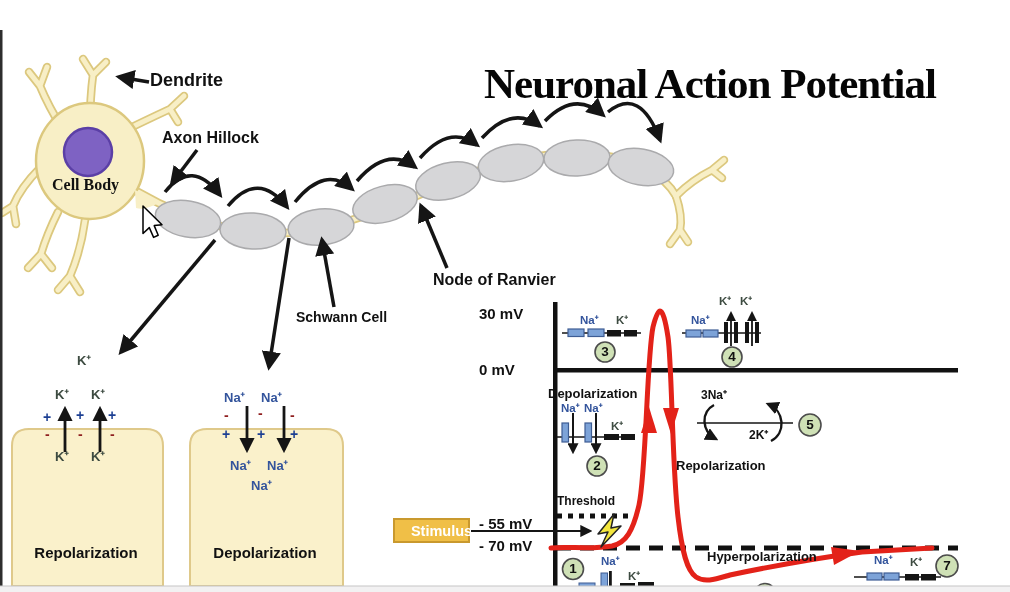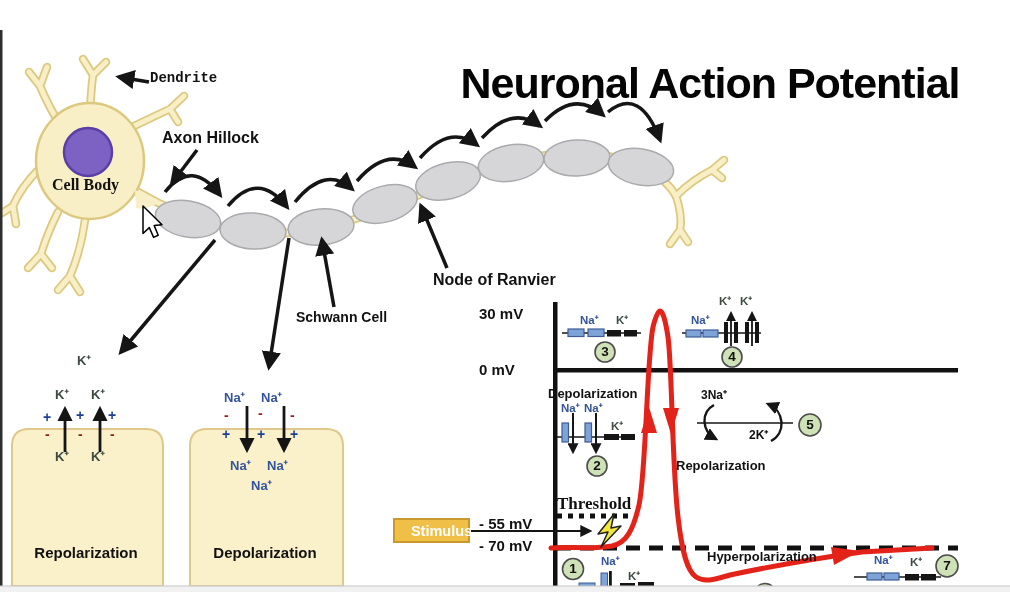--- a/index.html
+++ b/index.html
@@ -1,20 +1,20 @@
 <!DOCTYPE html>
 <html><head>
 <meta charset="utf-8">
 <style>
   html,body{margin:0;padding:0;background:#fff;}
   #stage{position:relative;width:1010px;height:592px;background:#fff;overflow:hidden;
          font-family:"Liberation Sans",sans-serif;}
   #art{position:absolute;left:0;top:0;}
   .lbl{position:absolute;font-weight:bold;color:#111;white-space:nowrap;line-height:1.1;}
-  .ttl{font-size:43px;letter-spacing:-1px;text-align:center;color:#050505;}
+  .ttl{font-size:43px;letter-spacing:-1px;text-align:center;color:#050505;font-family:Liberation Serif, serif;}
   .mv{width:64px;text-align:left;font-size:15px;}
   .ion{font-size:11.5px;}
   .na{color:#33549c;}
   .kk{color:#3d4b41;}
   .chg{font-size:14px;line-height:1;}
   .plus{color:#1c3f93;}
   .minus{color:#8f1f1f;}
   .stepnum{position:absolute;width:20px;text-align:center;font-weight:bold;
            font-size:13.5px;color:#111;line-height:18px;}
   .panel-title{width:140px;text-align:center;font-size:15px;}
@@ -191,21 +191,21 @@
 
   <rect x="0" y="30" width="2.5" height="556" fill="#2e2e2e"></rect>
   <rect x="0" y="586" width="1010" height="6" fill="#f2f1f2"></rect>
   <line x1="0" y1="586" x2="1010" y2="586" stroke="#c6c6c6" stroke-width="1.2"></line>
 
   <path d="M143,206 L143,233.5 L149.3,227.6 L153.6,237.4 L158.2,235.3 L154.2,225.6 L162,224.8 Z" fill="#fff" stroke="#000" stroke-width="1.5" stroke-linejoin="round"></path>
 </svg>
 
 <div class="lbl ttl" style="left:420px;top:60px;width:580px;">Neuronal Action Potential</div>
 
-<div class="lbl" style="left:150px;top:71px;font-size:14px;font-family:Liberation Mono, monospace;">Dendrite</div>
+<div class="lbl" style="left:150px;top:71px;font-size:18px;">Dendrite</div>
 <div class="lbl" style="left:162px;top:129px;font-size:16px;">Axon Hillock</div>
 <div class="lbl" style="left:52px;top:176px;font-size:16px;font-family:Liberation Serif, serif;">Cell Body</div>
 <div class="lbl" style="left:389px;top:271px;font-size:16px;margin-left:44px;">Node of Ranvier</div>
 <div class="lbl" style="left:296px;top:310px;font-size:14px;">Schwann Cell</div>
 <div class="lbl kk" style="left:77px;top:354px;font-size:13px;">K⁺</div>
 
 <div class="lbl kk" style="left:55px;top:388px;font-size:13px;">K⁺</div>
 <div class="lbl kk" style="left:91px;top:388px;font-size:13px;">K⁺</div>
 <div class="lbl chg plus" style="left:43px;top:410px;">+</div>
 <div class="lbl chg plus" style="left:76px;top:408px;">+</div>
@@ -232,21 +232,21 @@
 
 <div class="lbl mv" style="left:479px;top:306px;">30 mV</div>
 <div class="lbl mv" style="left:479px;top:362px;">0 mV</div>
 <div class="lbl mv" style="left:479px;top:508px;margin-top:8px;">- 55 mV</div>
 <div class="lbl mv" style="left:479px;top:538px;">- 70 mV</div>
 
 <div id="stimulus-box">
   <span>Stimulus</span>
 </div>
 
-<div class="lbl" style="left:557px;top:495px;font-size:17px;font-family:Liberation Serif, serif;">Threshold</div>
+<div class="lbl" style="left:557px;top:495px;font-size:12px;">Threshold</div>
 <div class="lbl" style="left:548px;top:387px;font-size:13px;">Depolarization</div>
 <div class="lbl" style="left:676px;top:459px;font-size:13px;">Repolarization</div>
 <div class="lbl" style="left:707px;top:550px;font-size:13px;">Hyperpolarization</div>
 
 <div class="lbl" style="left:701px;top:389px;font-size:12px;text-align:center;">3Na⁺</div>
 <div class="lbl" style="left:749px;top:429px;font-size:12px;text-align:center;">2K⁺</div>
 
 <div class="lbl ion na" style="left:580px;top:314px;">Na⁺</div>
 <div class="lbl ion kk" style="left:616px;top:314px;">K⁺</div>
 <div class="lbl ion kk" style="left:719px;top:295px;">K⁺</div>

